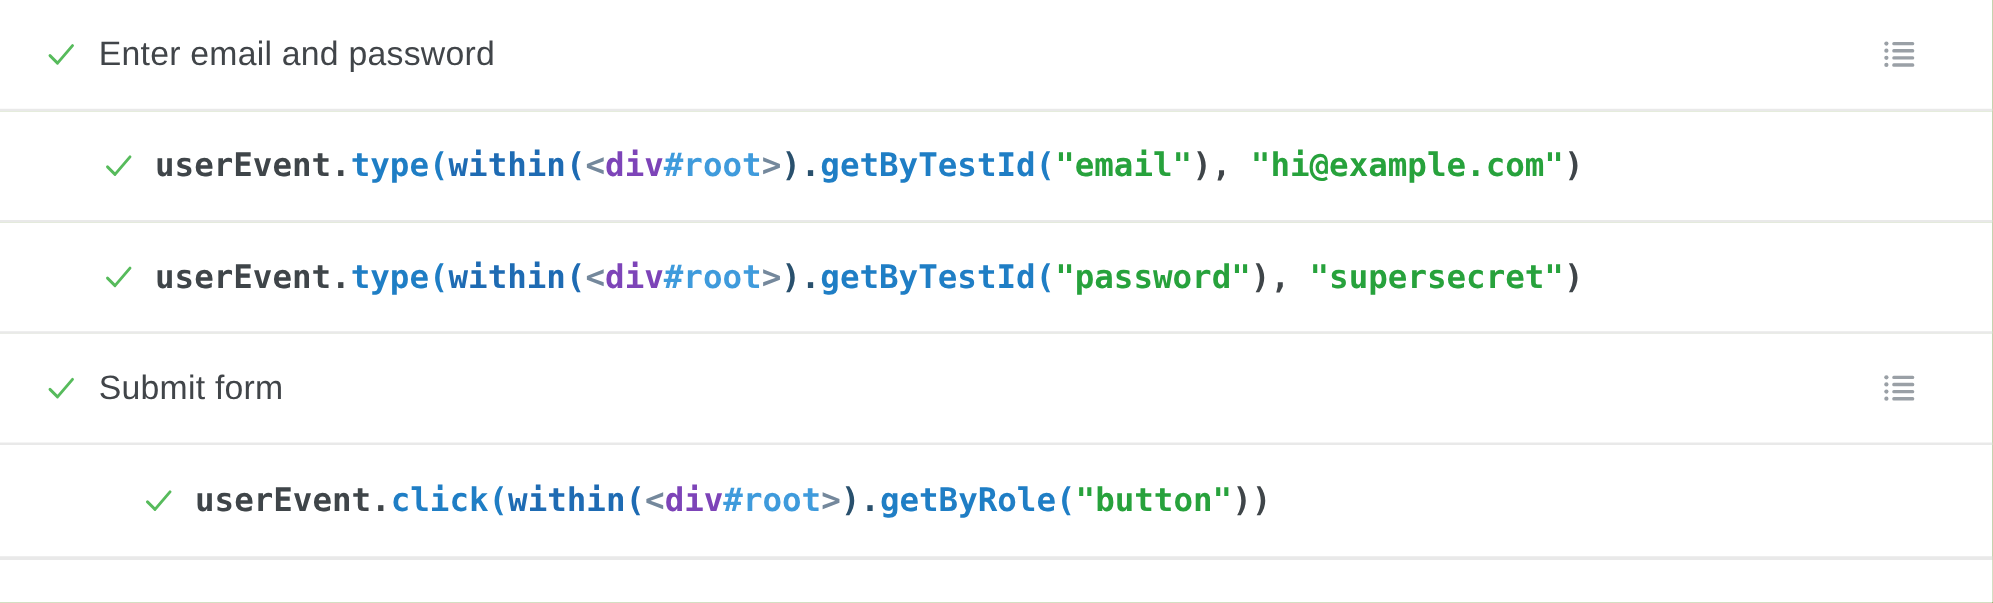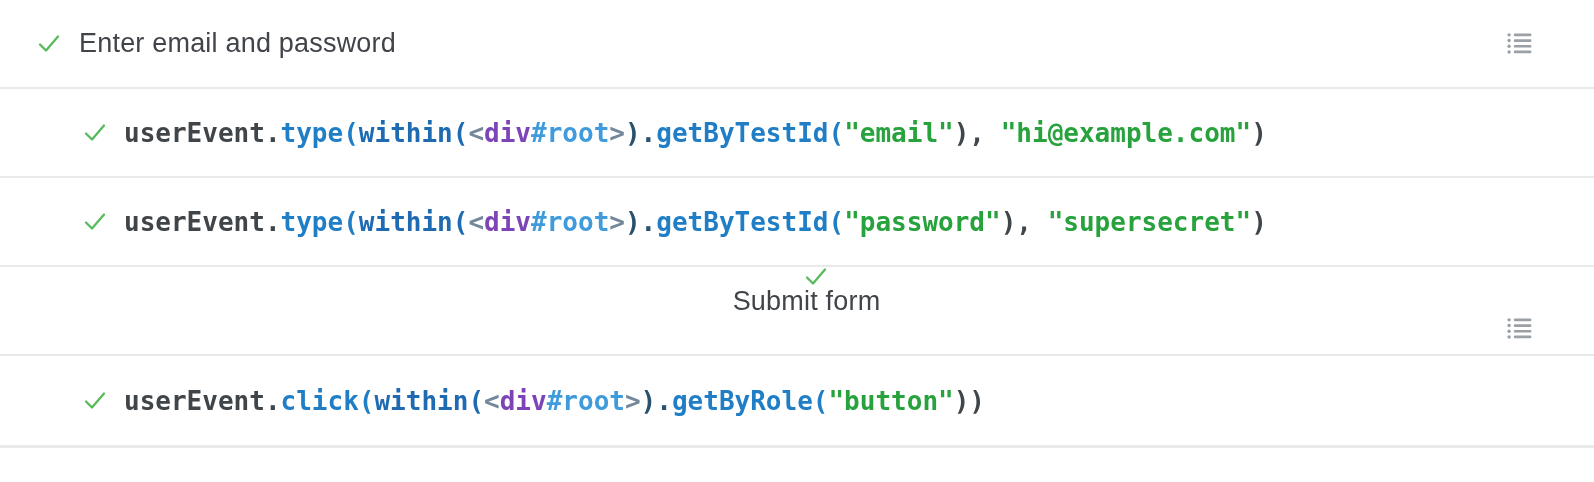--- a/index.html
+++ b/index.html
@@ -19,20 +19,21 @@
     display: flex;
     align-items: center;
     height: 89px;
     box-sizing: border-box;
     border-bottom: 2px solid #e9e9e9;
     background: #ffffff;
   }
   .row:last-child {
     height: 92px;
     border-bottom: 3px solid #e3e3e3;
+    padding-left: 32px;
   }
   .check {
     display: inline-flex;
     align-items: center;
     flex: 0 0 auto;
   }
   .step .check { margin-left: 38px; }
   .cmd  .check { margin-left: 84px; }
   .label {
     margin-left: 19px;
@@ -90,21 +91,21 @@
       <span class="code"><span style="color: rgb(63, 69, 73);">userEvent.</span><span style="color: rgb(31, 126, 197);">type(</span><span style="color: rgb(30, 107, 179);">within(</span><span style="color: rgb(116, 136, 156);">&lt;</span><span style="color: rgb(125, 68, 184);">div</span><span style="color: rgb(63, 155, 220);">#root</span><span style="color: rgb(116, 136, 156);">&gt;</span><span style="color: rgb(41, 80, 109);">).</span><span style="color: rgb(31, 126, 197);">getByTestId(</span><span style="color: rgb(39, 162, 60);">"email"</span><span style="color: rgb(63, 69, 73);">), </span><span style="color: rgb(39, 162, 60);">"hi@example.com"</span><span style="color: rgb(63, 69, 73);">)</span></span>
     </div>
     <div class="row cmd" style="border-bottom-color: rgb(233, 233, 233);">
       <span class="check">
         <svg width="22" height="19" viewBox="0 0 22 19" fill="none">
           <path d="M2 10.5 L8 16.5 L20 2.5" stroke="#57bb5c" stroke-width="2.3" stroke-linecap="round" stroke-linejoin="round"></path>
         </svg>
       </span>
       <span class="code"><span style="color: rgb(63, 69, 73);">userEvent.</span><span style="color: rgb(31, 126, 197);">type(</span><span style="color: rgb(30, 107, 179);">within(</span><span style="color: rgb(116, 136, 156);">&lt;</span><span style="color: rgb(125, 68, 184);">div</span><span style="color: rgb(63, 155, 220);">#root</span><span style="color: rgb(116, 136, 156);">&gt;</span><span style="color: rgb(41, 80, 109);">).</span><span style="color: rgb(31, 126, 197);">getByTestId(</span><span style="color: rgb(39, 162, 60);">"password"</span><span style="color: rgb(63, 69, 73);">), </span><span style="color: rgb(39, 162, 60);">"supersecret"</span><span style="color: rgb(63, 69, 73);">)</span></span>
     </div>
-    <div class="row step" style="border-bottom-color: rgb(233, 233, 233); flex-direction: column;">
+    <div class="row step" style="border-bottom-color: rgb(233, 233, 233);">
       <span class="check">
         <svg width="22" height="19" viewBox="0 0 22 19" fill="none">
           <path d="M2 10.5 L8 16.5 L20 2.5" stroke="#57bb5c" stroke-width="2.3" stroke-linecap="round" stroke-linejoin="round"></path>
         </svg>
       </span>
       <span class="label" style="color: rgb(65, 69, 73);">Submit form</span>
       <span class="listicon">
         <svg width="25" height="23" viewBox="0 0 25 23">
           <circle cx="2.1" cy="2.85" r="1.7" fill="#9aa0a6"></circle>
           <rect x="6.8" y="1.5" width="17.6" height="2.7" rx="1.2" fill="#9aa0a6"></rect>

